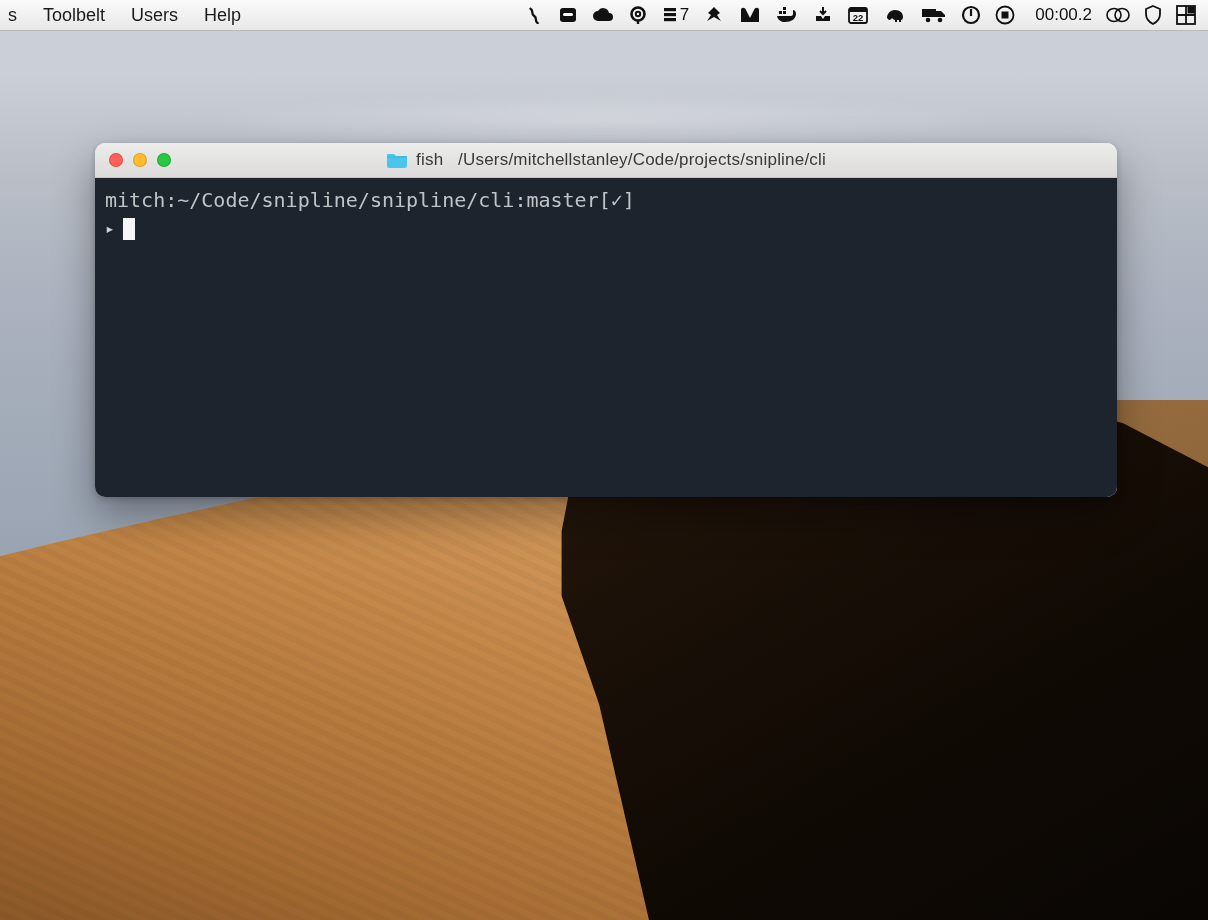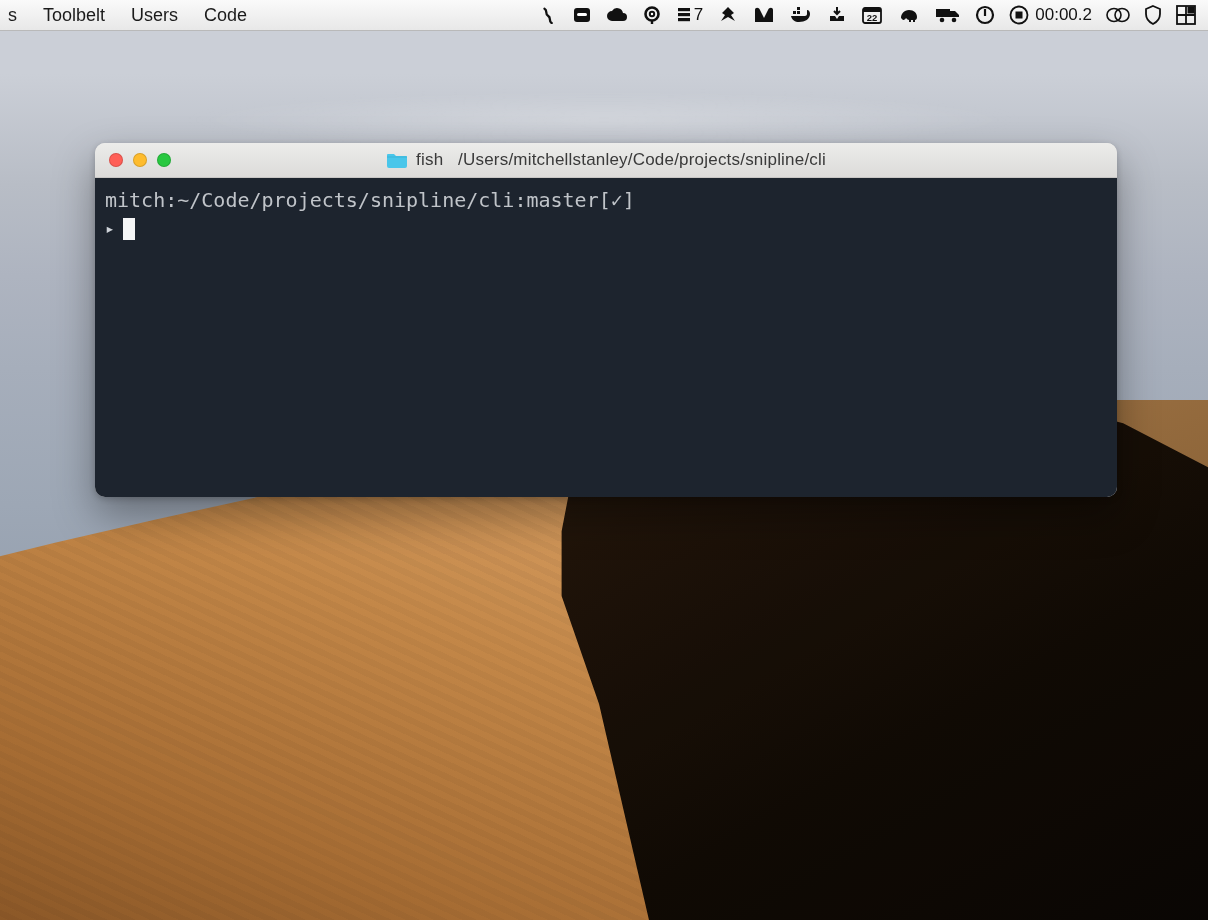--- a/index.html
+++ b/index.html
@@ -260,21 +260,21 @@
   <div class="dune-back"></div>
   <div class="dune-left"></div>
   <div class="dune-right"></div>
 </div>
 
 <div class="menubar">
   <div class="left">
     <span class="menu-item">s</span>
     <span class="menu-item">Toolbelt</span>
     <span class="menu-item">Users</span>
-    <span class="menu-item">Code</span>
+    <span class="menu-item">Help</span>
   </div>
 
   <div class="spacer"></div>
 
   <div class="right">
 
     <span class="status-icon">
       <svg width="18" height="18" viewBox="0 0 20 20">
           <path d="M5 3c4 2 0 6 4 8s0 6 4 8" stroke="#111" stroke-width="2.6" fill="none" stroke-linecap="round"></path>
         </svg>
@@ -361,21 +361,21 @@
         </svg>
     </span>
 
     <span class="status-icon">
       <svg width="20" height="20" viewBox="0 0 20 20">
           <circle cx="10" cy="10" r="8" fill="none" stroke="#111" stroke-width="2.2"></circle>
           <path d="M10 4v7" stroke="#111" stroke-width="2.2"></path>
         </svg>
     </span>
 
-    <span class="status-icon" style="gap:6px">
+    <span class="status-icon" style="gap:20px">
       <svg width="20" height="20" viewBox="0 0 20 20">
           <circle cx="10" cy="10" r="8.5" fill="none" stroke="#111" stroke-width="1.8"></circle>
           <rect x="6.5" y="6.5" width="7" height="7" fill="#111"></rect>
         </svg>
       <span class="status-text" style="font-size:17px">00:00.2</span>
     </span>
 
     <span class="status-icon">
       <svg width="24" height="18" viewBox="0 0 24 18">
           <ellipse cx="8" cy="9" rx="7" ry="6.5" fill="none" stroke="#111" stroke-width="1.6"></ellipse>
@@ -416,19 +416,19 @@
       </span>
       <span class="title-text">
         <span>fish</span>
         &nbsp;
         <span>/Users/mitchellstanley/Code/projects/snipline/cli</span>
       </span>
     </div>
   </div>
 
   <div class="terminal-body">
-    <div class="ps1">mitch:~/Code/projects/snipline/cli:master[✓]</div>
+    <div class="ps1">mitch:~/Code/snipline/snipline/cli:master[✓]</div>
     <div class="prompt-line">
       <span class="prompt-arrow">▸</span>
       <span class="cursor-block"></span>
     </div>
   </div>
 </div>
 
 </body></html>

